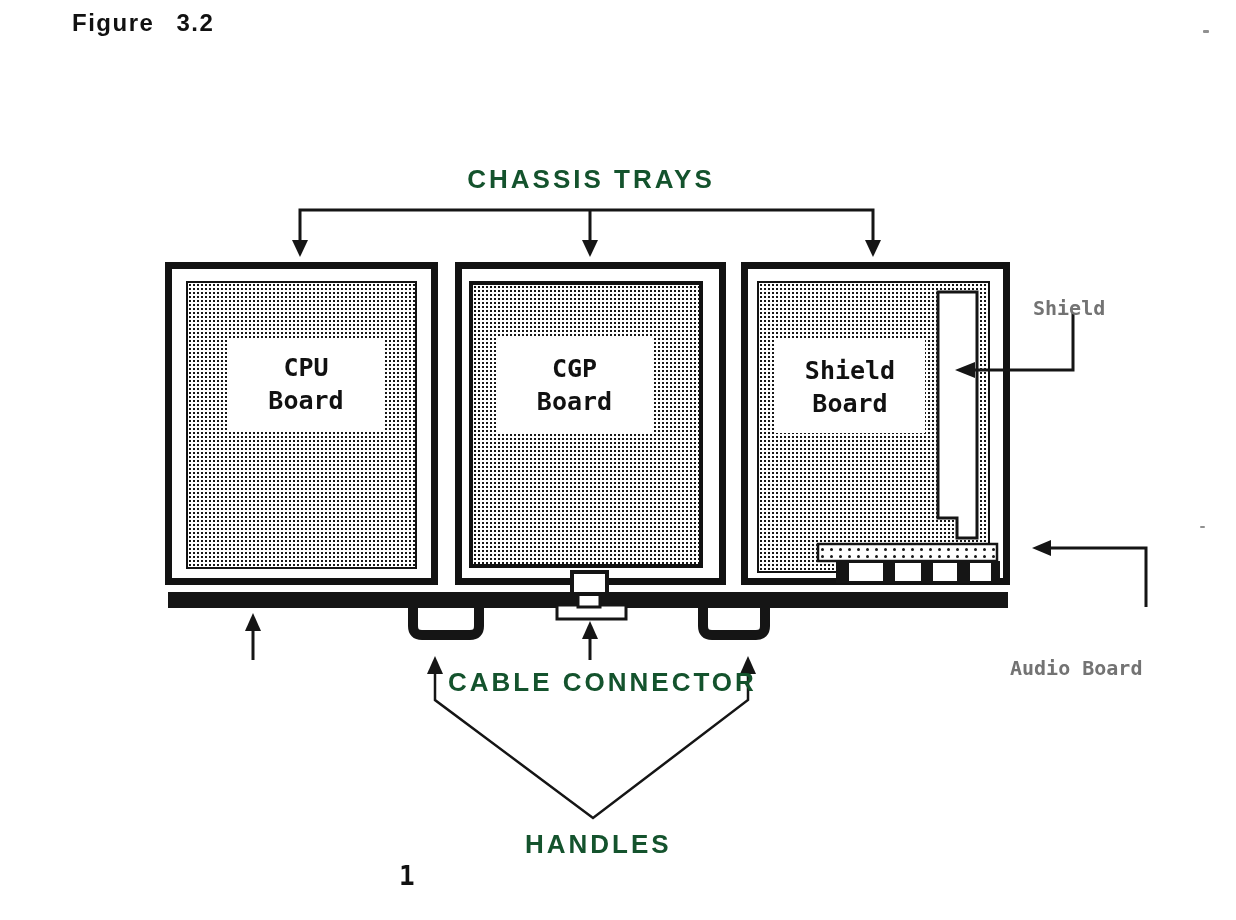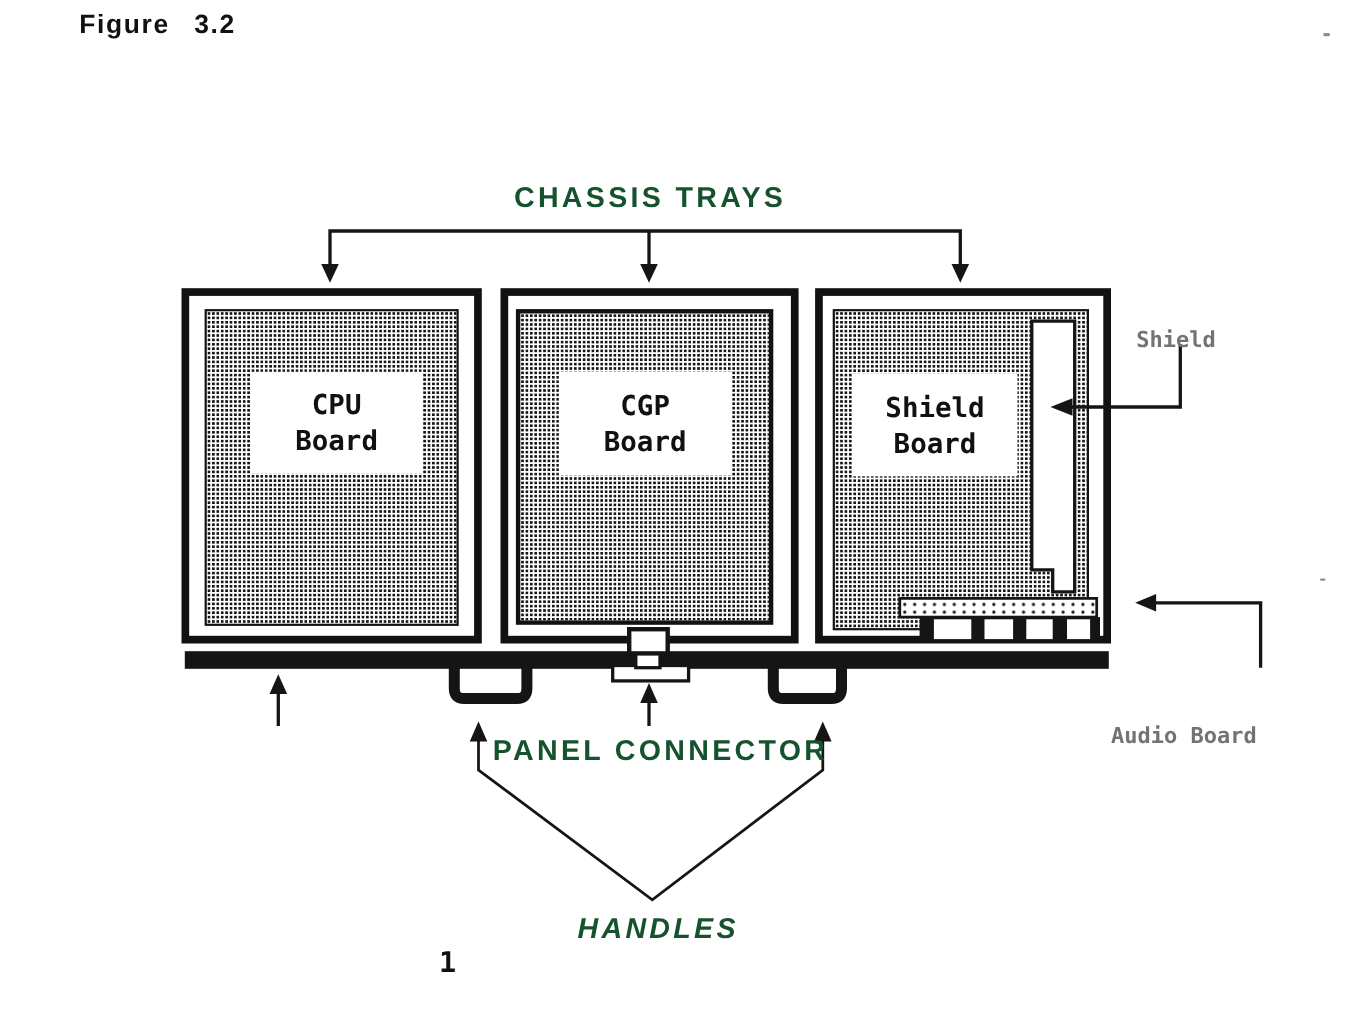--- a/index.html
+++ b/index.html
@@ -54,21 +54,21 @@
   <div class="stipple" style="left:186px;top:281px;width:231px;height:288px;"></div>
   <div class="stipple heavyborder" style="left:469px;top:281px;width:234px;height:287px;"></div>
   <div class="stipple" style="left:757px;top:281px;width:233px;height:292px;"></div>
 
   <div class="backbar" style="left:168px;top:592px;width:840px;height:16px;"></div>
 
   <div class="board-label" style="left:228px;top:338px;width:156px;height:92px;">
     <span>CPU</span>
     <span>Board</span>
   </div>
-  <div class="board-label" style="left:508px;top:338px;width:157px;height:94px;align-items:center;">
+  <div class="board-label" style="left:496px;top:338px;width:157px;height:94px;align-items:center;">
     <span>CGP</span>
     <span>Board</span>
   </div>
   <div class="board-label" style="left:775px;top:340px;width:150px;height:93px;">
     <span>Shield</span>
     <span>Board</span>
   </div>
 
   <svg class="overlay" width="1236" height="920" viewBox="0 0 1236 920">
     <defs>
@@ -114,21 +114,21 @@
     <path d="M435,672 V700 L593,818 L748,700 V672" fill="none" stroke="#151515" stroke-width="2.5"></path>
     <polygon points="435,656 427,674 443,674" fill="#151515"></polygon>
     <polygon points="748,656 740,674 756,674" fill="#151515"></polygon>
   </svg>
 
   <div class="mono-label" style="left:1033px;top:280px;">Shield</div>
 
   <div class="mono-label" style="left:1010px;top:640px;text-align:center;">Audio Board</div>
 
 
-  <div class="callout" style="left:448px;top:667px;width:296px;text-align:center;">PANEL CONNECTOR</div>
+  <div class="callout" style="left:448px;top:667px;width:296px;text-align:center;">CABLE CONNECTOR</div>
 
-  <div class="callout" style="left:525px;top:829px;width:136px;text-align:center;font-style:italic;">HANDLES</div>
+  <div class="callout" style="left:525px;top:829px;width:136px;text-align:center;">HANDLES</div>
 
   <div class="abs" style="left:399px;top:861px;font-family:'DejaVu Sans Mono',monospace;font-size:26px;font-weight:bold;">1</div>
   <div class="speck" style="left:1203px;top:30px;width:6px;height:3px;"></div>
   <div class="speck" style="left:1200px;top:526px;width:5px;height:2px;"></div>
 
 </div>
 
 </body></html>

